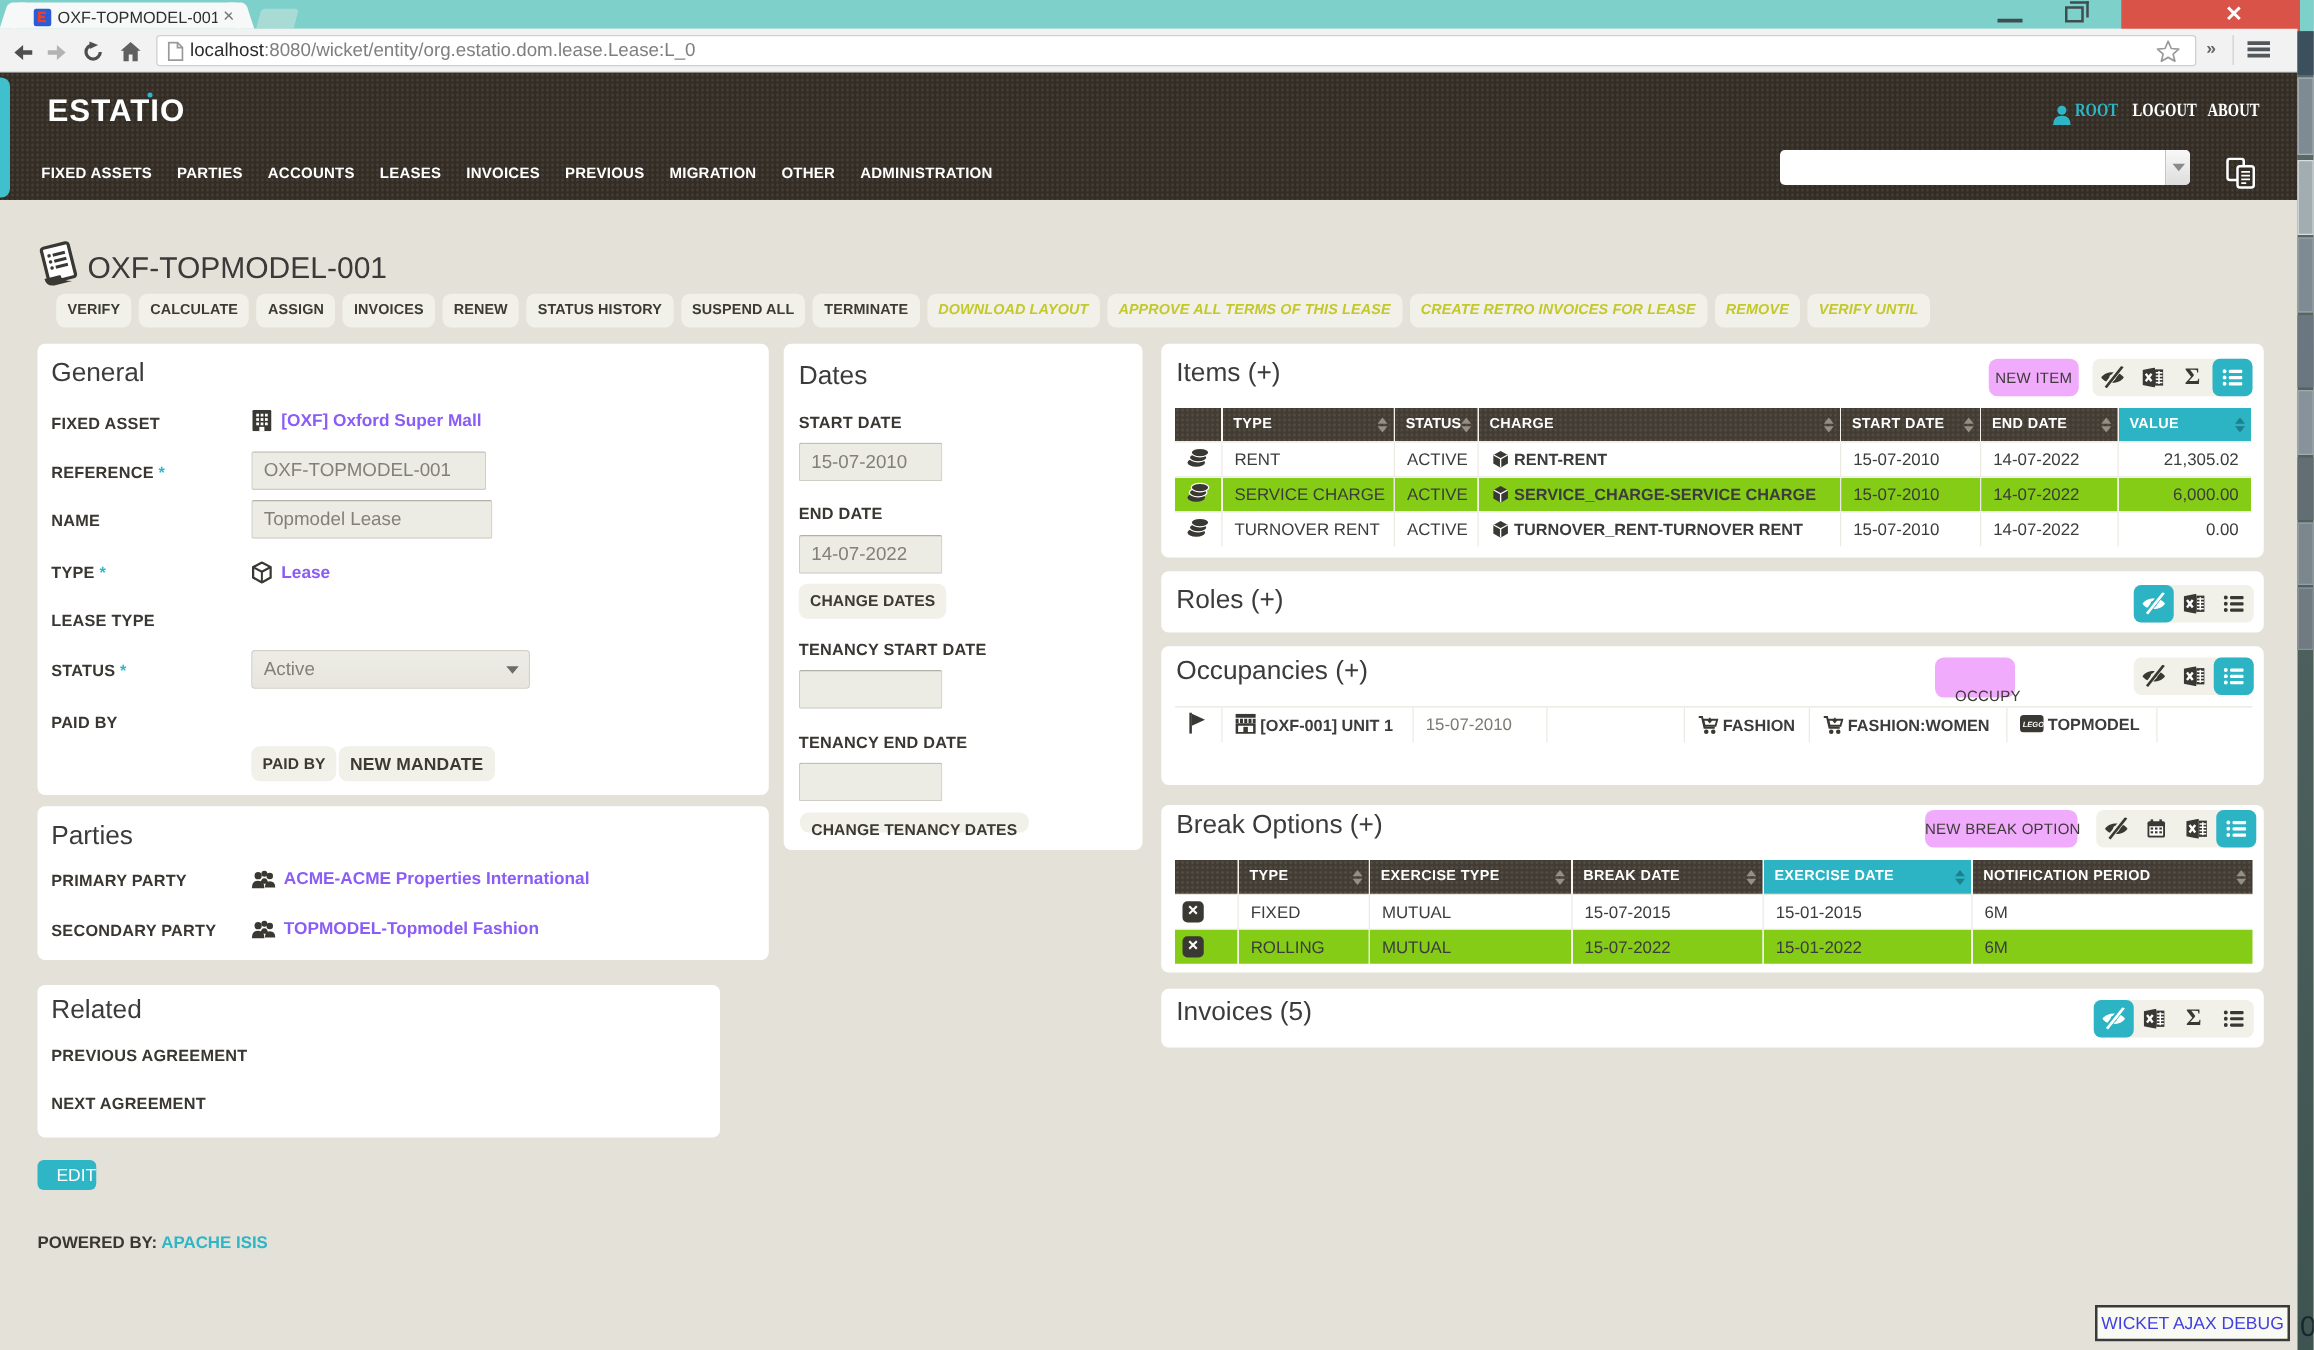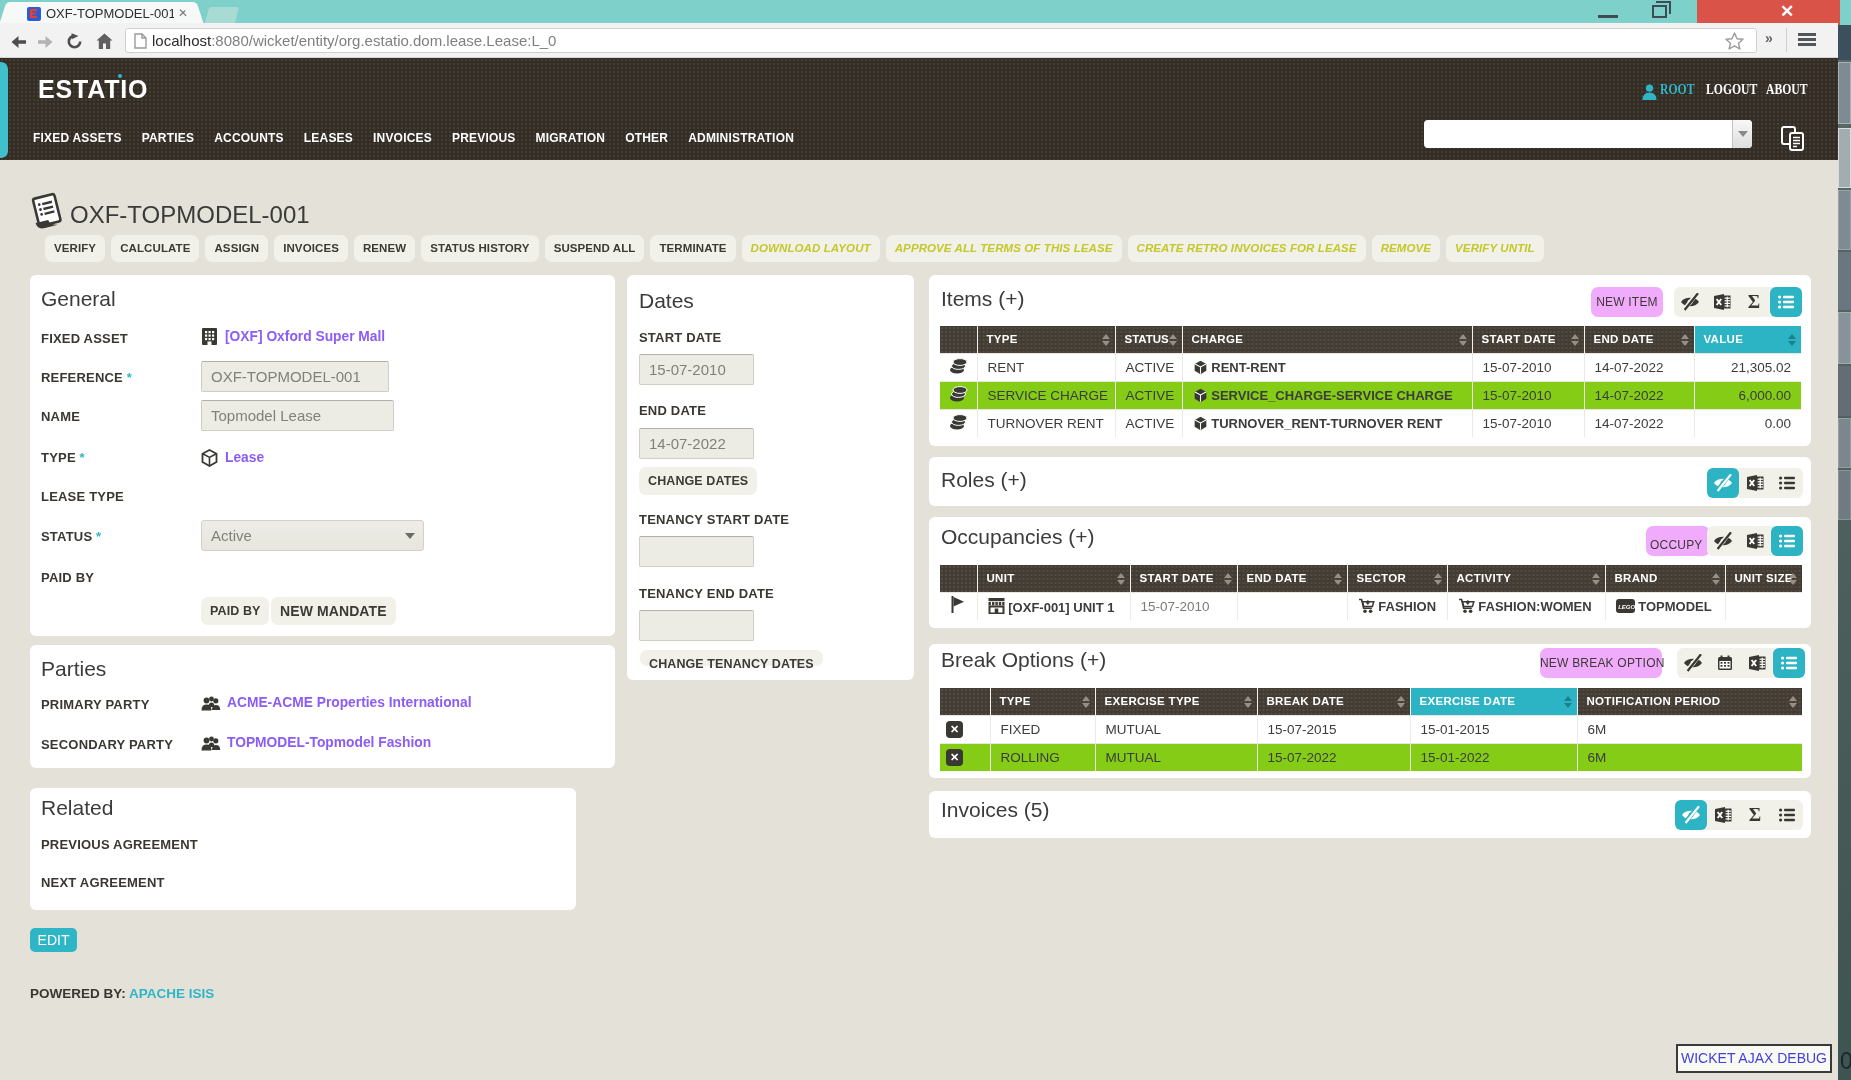--- a/index.html
+++ b/index.html
@@ -40,21 +40,21 @@
 #searchdd{position:absolute;right:0;top:0;width:20px;height:28px;border-left:1px solid #c4c4c4;background:linear-gradient(#f8f8f8,#ddd);border-radius:0 4px 4px 0}
 #searchdd:after{content:"";position:absolute;left:5px;top:11px;border-left:5px solid transparent;border-right:5px solid transparent;border-top:6px solid #8a8a8a}
 
 #content{position:absolute;left:0;top:160px;width:1838px;height:920px;background:#e4e2d8}
 .panel{position:absolute;background:#fff;border-radius:6px}
 .phead{font-size:21px;color:#3b3b3b}
 .lbl{font-size:13px;font-weight:bold;color:#3a3732;letter-spacing:0.2px}
 .lbl .req{color:#2eb6c6}
 .btn{display:inline-block;height:27px;line-height:27px;background:#f1f0e9;border-radius:7px;color:#3d3a35;font-size:11.5px;font-weight:bold;padding:0 9px;letter-spacing:0.1px;white-space:nowrap}
 .btn.yel{color:#c3c82b;font-style:italic}
-.tealbtn{display:inline-block;background:#2eb6c6;color:#fff;border-radius:5px;font-size:14px;text-align:center}
+.tealbtn{display:inline-block;background:#2eb6c6;color:#fff;border-radius:5px;font-size:14px;text-align:right}
 .input{position:absolute;background:#ecebe4;border:1px solid #cfcdc5;border-top-color:#b2b0a8;border-radius:2px;font-size:15px;color:#83807a;line-height:29px;padding-left:9px}
 .navylink{color:#8b5cf6;font-weight:bold;font-size:13.8px}
 
 table.grid{border-collapse:collapse;table-layout:fixed;position:absolute;background:#fff}
 table.grid th{background-color:#423c34;background-image:radial-gradient(rgba(219,207,177,0.11) 1px,transparent 1.2px);background-size:4px 4px;color:#fff;font-size:11.5px;font-weight:bold;text-align:left;padding:0 0 0 9px;height:27px;letter-spacing:0.3px;position:relative}
 table.grid th.teal{background:#2cb4c4;background-image:none}
 table.grid td{height:28px;font-size:13.5px;color:#3c3c3c;padding:0 0 0 10px;border-top:1px solid #e8e6df;white-space:nowrap;overflow:hidden}
 table.grid td+td{border-left:1px solid #eceae3}
 table.grid th+th{border-left:1px solid #f4f2ec}
 table.grid tr.alt td{background:#84cc16}
@@ -433,21 +433,21 @@
               <rect x="5" y="5.7" width="11" height="2.6" rx="1"></rect>
               <circle cx="1.6" cy="12" r="1.6"></circle>
               <rect x="5" y="10.7" width="11" height="2.6" rx="1"></rect>
             </g>
           </svg>
         </span>
     </div>
 
     <div class="panel" style="left:929px;top:357px;width:882px;height:111px"></div>
     <div class="phead abs" style="left:941px;top:365px">Occupancies (+)</div>
-    <span class="gbtn" style="left:1646px;top:366px;width:64px;text-align:left;padding:4px">OCCUPY</span>
+    <span class="gbtn" style="left:1548px;top:366px;width:64px;text-align:left;padding:16px">OCCUPY</span>
     <div class="iconbar" style="left:1707px;top:366px">
       <span class="seg">
           <svg width="22" height="18" viewBox="0 0 22 18">
             <path d="M2 9 C5.5 3.4 16.5 3.4 20 9 C16.5 14.6 5.5 14.6 2 9 Z" fill="#3a3833"></path>
             <circle cx="11" cy="9" r="2.5" fill="#f1f0e9"></circle>
             <line x1="4.5" y1="17.5" x2="18" y2="0.5" stroke="#f1f0e9" stroke-width="4.4"></line>
             <line x1="5.6" y1="17" x2="19" y2="0.2" stroke="#3a3833" stroke-width="2.2"></line>
           </svg>
         </span>
       <span class="seg">
@@ -485,30 +485,20 @@
           <col style="width:37px">
           <col style="width:153px">
           <col style="width:107px">
           <col style="width:110px">
           <col style="width:100px">
           <col style="width:158px">
           <col style="width:120px">
           <col style="width:77px">
         </colgroup>
       <tbody>
-          <tr>
-            <th></th>
-            <th>UNIT<span class="caret"></span></th>
-            <th>START DATE<span class="caret"></span></th>
-            <th>END DATE<span class="caret"></span></th>
-            <th>SECTOR<span class="caret"></span></th>
-            <th>ACTIVITY<span class="caret"></span></th>
-            <th>BRAND<span class="caret"></span></th>
-            <th>UNIT SIZE<span class="caret"></span></th>
-          </tr>
       <tr>
             <td style="text-align:center;padding:0"><svg width="14" height="17" viewBox="0 0 14 17">
                 <rect x="0.5" y="0" width="2" height="17" fill="#3a3833"></rect>
                 <path d="M2.5 1 L13 5.8 L2.5 10.5 Z" fill="#3a3833"></path>
               </svg></td>
             <td><svg width="17" height="16" viewBox="0 0 17 16" style="vertical-align:-2px">
                 <g fill="#3a3833">
                   <rect x="0.5" y="0" width="16" height="3.2"></rect>
                   <rect x="0.5" y="4" width="2.4" height="3.4"></rect>
                   <rect x="4" y="4" width="2.4" height="3.4"></rect>

